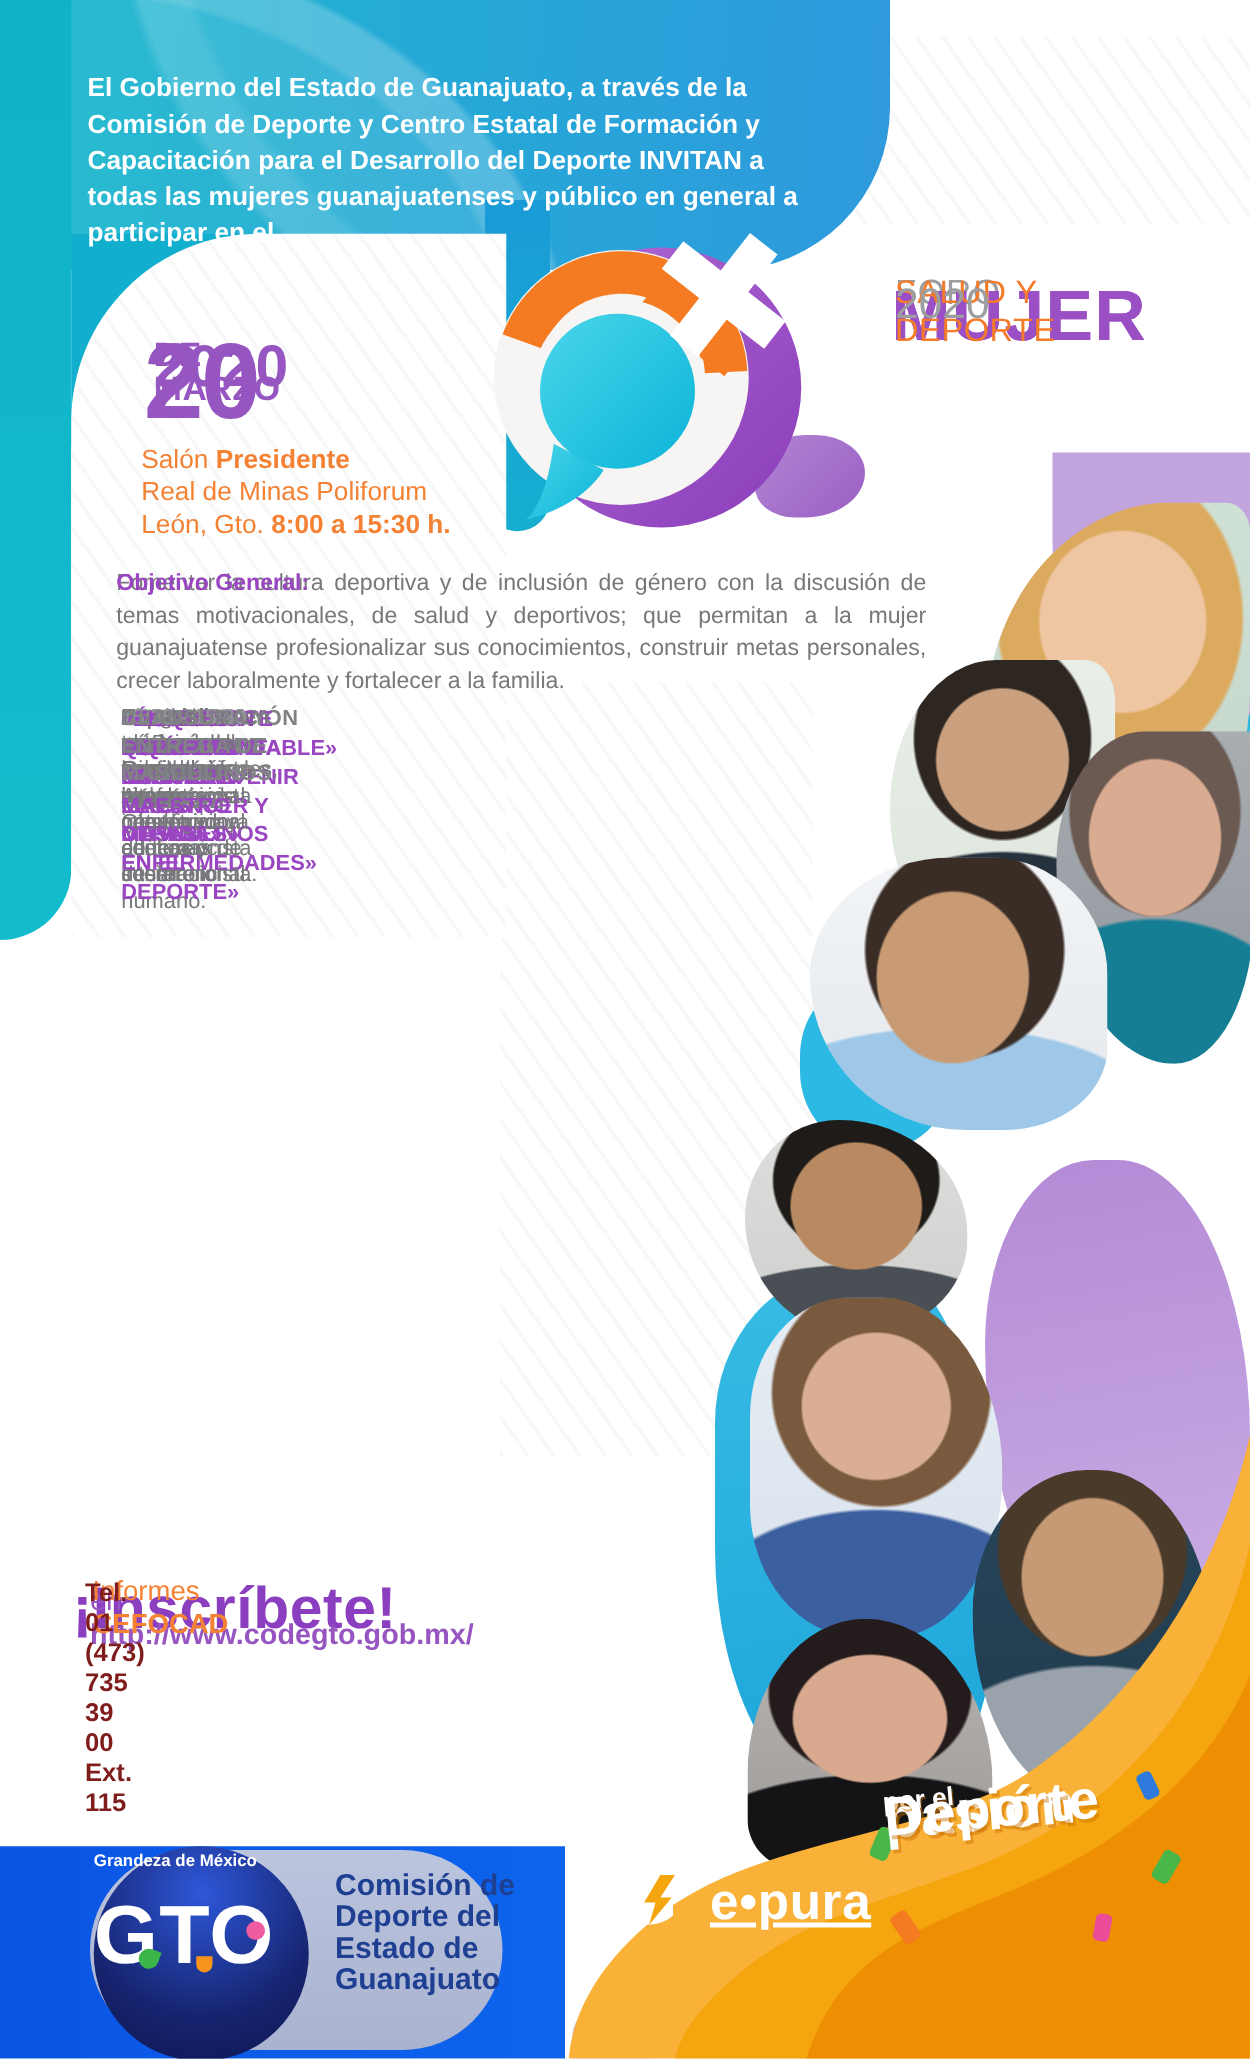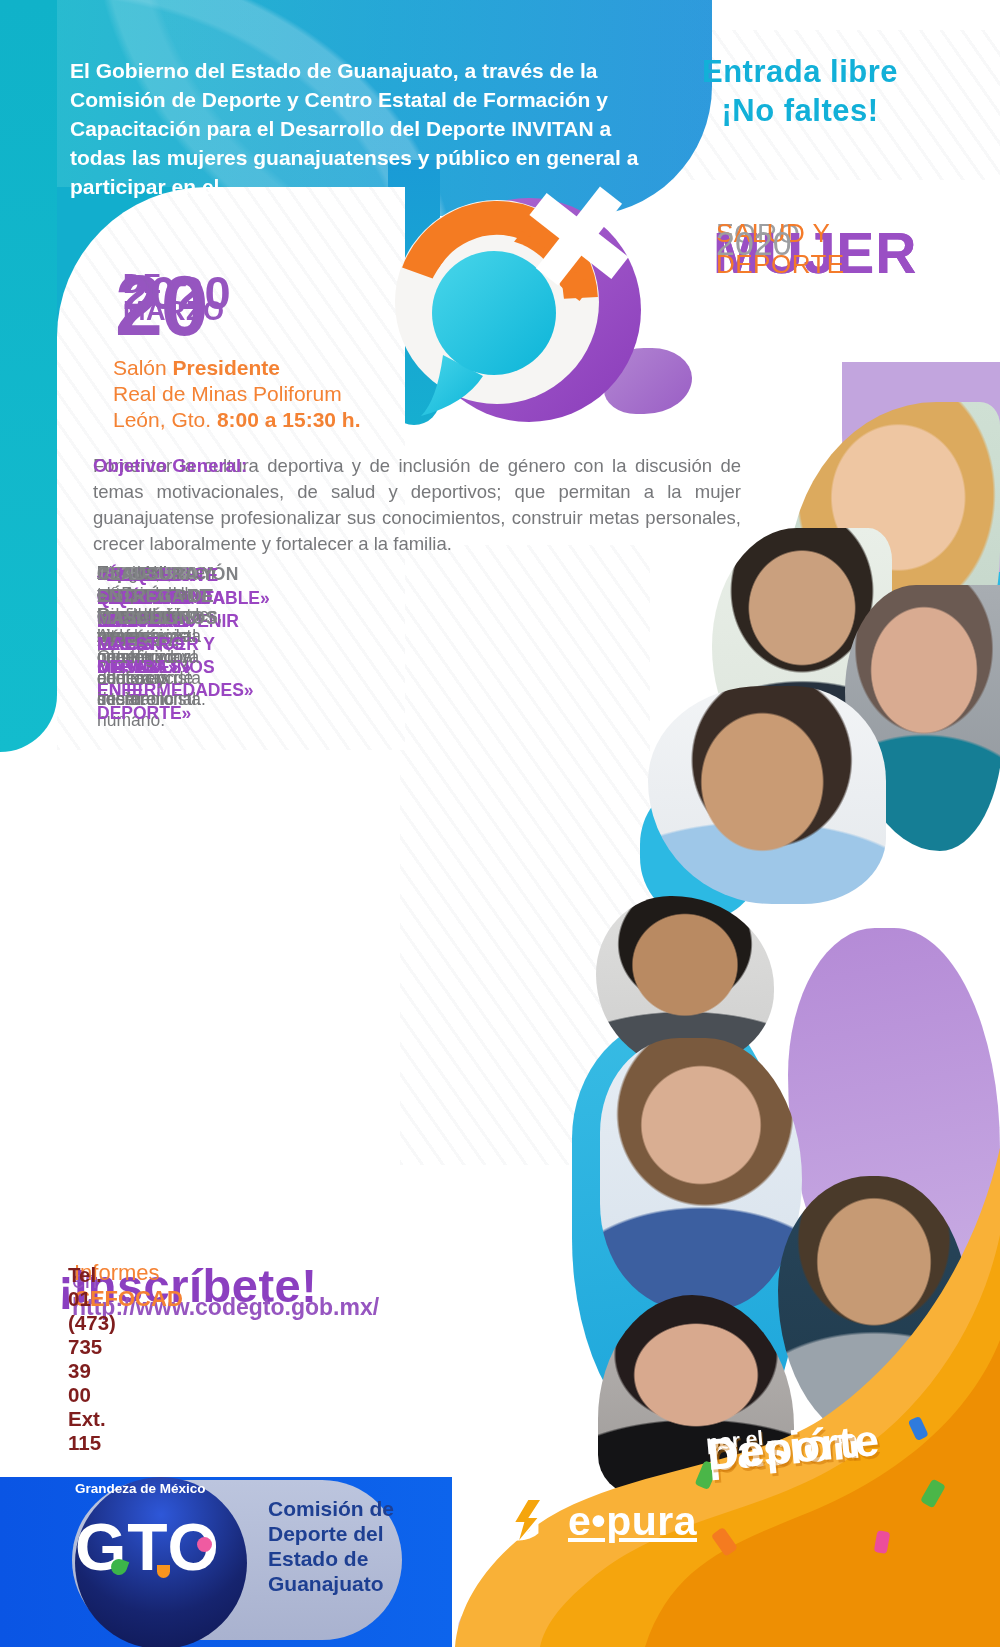--- a/index.html
+++ b/index.html
@@ -132,21 +132,21 @@
   .pill{left:72px;top:1480px;width:330px;height:160px;border-radius:85px;z-index:4;
         background:linear-gradient(180deg,#bcc5de,#a9b2cf);}
   .gto{left:75px;top:1477px;width:172px;height:172px;border-radius:50%;z-index:5;text-align:center;
        background:radial-gradient(circle at 50% 22%,#2e57d8 0%,#16246f 62%,#0e1650 100%);}
   .gto-txt{position:static;display:block;margin-top:44px;color:#fff;font-weight:800;font-size:66px;line-height:52px;letter-spacing:1px;}
   .gto-tag{position:static;display:block;color:#fff;font-weight:700;font-size:13.5px;margin-top:4px;}
   .ga{width:16px;height:16px;border-radius:50% 0 50% 50%;}
   .g1{left:36px;top:82px;background:#3cb54a;transform:rotate(20deg);}
   .g2{left:82px;top:88px;background:#f7941e;border-radius:0 0 50% 50%;width:13px;height:13px;}
   .g3{left:122px;top:60px;background:#ef5ba1;border-radius:50%;width:15px;height:15px;}
-  .comision{left:268px;top:1496px;width:175px;z-index:5;color:#1e3f92;font-weight:800;font-size:21px;line-height:25px;}
+  .comision{left:268px;top:1496px;width:175px;z-index:5;color:#1e3f92;font-weight:800;font-size:24px;line-height:25px;}
   .gatorG{left:494px;top:1488px;z-index:4;color:#fff;font-weight:800;font-size:62px;line-height:62px;}
   .bolt{left:20px;top:12px;width:26px;height:40px;background:#f5a50d;
         clip-path:polygon(55% 0,100% 0,55% 45%,90% 45%,20% 100%,40% 55%,5% 55%);}
   .epura{left:568px;top:1498px;z-index:4;color:#fff;font-weight:700;font-size:41px;letter-spacing:.5px;text-decoration:underline;}
   .pasion{left:705px;top:1424px;width:230px;z-index:4;color:#fff;text-align:center;transform:rotate(-5deg);}
   .pasion .pl1{position:static;display:block;font-weight:800;font-size:46px;line-height:42px;letter-spacing:1px;
                text-shadow:2px 3px 0 rgba(200,110,0,.45);}
   .pasion .pl2{position:static;display:block;font-weight:800;font-size:21px;line-height:18px;
                text-shadow:1px 2px 0 rgba(200,110,0,.45);}
   .pasion .pl3{position:static;display:block;font-weight:800;font-size:44px;line-height:42px;letter-spacing:1px;
@@ -179,24 +179,20 @@
       <span style="position:static">Salón </span><b style="position:static">Presidente</b><br>
       <span style="position:static">Real de Minas Poliforum</span><br>
       <span style="position:static">León, Gto. </span><b style="position:static">8:00 a 15:30 h.</b>
     </div>
   </div>
   <div class="stripe s2"></div>
   <div class="stripe s3"></div>
 
   <div class="intro">
     <span style="position:static">El Gobierno del Estado de Guanajuato, a través de la Comisión de Deporte y Centro Estatal de Formación y Capacitación para el Desarrollo del Deporte </span><span style="position:static;font-weight:800">INVITAN</span><span style="position:static"> a todas las mujeres guanajuatenses y público en general a participar en el</span>
-  </div>
-  <div class="entrada">
-    <span style="position:static;display:block">Entrada libre</span>
-    <span style="position:static;display:block">¡No faltes!</span>
   </div>
 
   <svg class="logo" viewBox="0 0 262 272">
     <defs>
       <linearGradient id="pu" x1="0" y1="0" x2="1" y2="1">
         <stop offset="0" stop-color="#b06cd4"></stop>
           <stop offset="1" stop-color="#8a3cba"></stop>
       </linearGradient>
       <linearGradient id="cyg" x1="0" y1="0" x2="1" y2="1">
         <stop offset="0" stop-color="#49d6ea"></stop>

